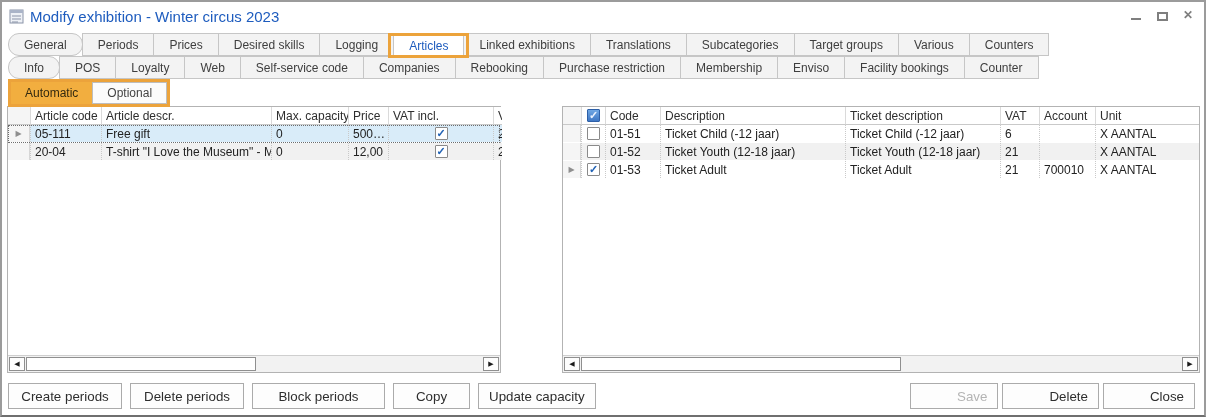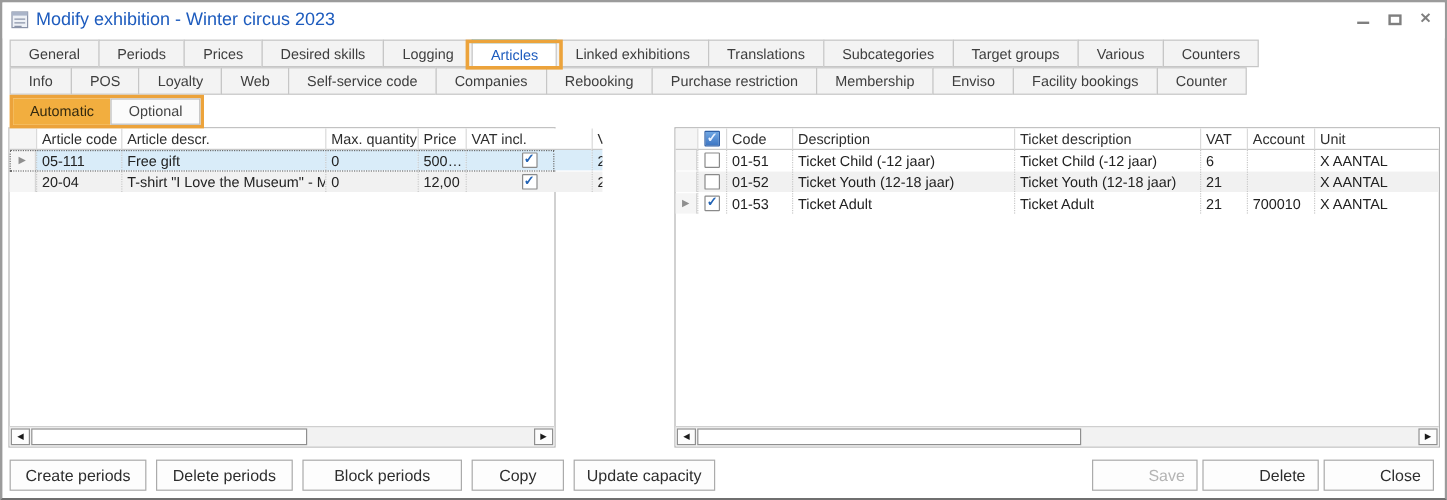--- a/index.html
+++ b/index.html
@@ -19,38 +19,38 @@
   .wc-max i { display:block; width:11px; height:9px; border:2px solid #7f7f7f; margin-top:2px; }
   .wc-close { font-weight:bold; }
 
   
   .tabrow { position:absolute; left:6px; right:6px; display:flex; height:23px; }
   .tabrow1 { top:31px; }
   .tabrow2 { top:54px; }
   .tab { position:relative; display:flex; align-items:center; justify-content:center;
          padding:0 15px; background:#f3f3f3; border:1px solid #c6c6c6; margin-left:-1px;
          color:#3e3e3e; white-space:nowrap; cursor:default; flex:0 0 auto; }
-  .tab:first-child { margin-left:0; }
+  .tab:first-child { margin-left:0;border-radius:11px; }
   .tab.sel { background:#fff; border-top:3px solid #009AE8; border-bottom-color:#fff;
              color:#1E5CBE; z-index:4; }
   .tab.hl { z-index:6; }
   .tab.hl::after { content:""; position:absolute; left:-6px; right:-6px; top:-3px; bottom:-3px;
                    border:3px solid #ECA33B; pointer-events:none; }
 
   
   .subtabs { position:absolute; left:6px; top:77px; display:inline-flex;
              border:3px solid #ECA33B; background:#fff; z-index:5; }
   .subtab { display:flex; align-items:center; justify-content:center; height:22px;
             padding:0 14px; white-space:nowrap; cursor:default; }
   .subtab.active { background:#F2AE3F; color:#33290f; }
   .subtab.idle { background:#fbfbfb; border:1px solid #bdbdbd; color:#444; }
 
   
   .grid { position:absolute; top:104px; height:267px; border:1px solid #b3b3b3; background:#fff; }
-  .grid-left  { left:5px;  width:456px; }
+  .grid-left  { left:5px;  width:494px; }
   .grid-right { left:560px; width:638px; }
   .ghead, .grow-r { display:grid; height:18px; align-items:stretch; }
   .grid-left  .ghead, .grid-left  .grow-r { grid-template-columns:22px 71px 170px 77px 40px 105px 1fr; }
   .grid-right .ghead, .grid-right .grow-r { grid-template-columns:18px 24px 55px 185px 155px 39px 56px 1fr; }
   .hcell { display:flex; align-items:center; padding:0 4px; border-left:1px solid #dadada;
            border-bottom:1px solid #c9c9c9; background:#fff; color:#2e2e2e; white-space:nowrap; overflow:hidden; }
   .hcell:first-child { border-left:none; background:#f5f5f5; }
   .cell { display:flex; align-items:center; padding:0 4px; border-left:1px dotted #c9c9c9;
           white-space:nowrap; overflow:hidden; color:#222; }
   .selcol { border-left:none; background:#f5f5f5; border-right:1px solid #d6d6d6;
@@ -148,21 +148,21 @@
   <div class="subtabs">
     <div class="subtab active">Automatic</div>
     <div class="subtab idle">Optional</div>
   </div>
 
   <div class="grid grid-left">
     <div class="ghead">
       <div class="hcell"></div>
       <div class="hcell">Article code</div>
       <div class="hcell">Article descr.</div>
-      <div class="hcell">Max. quantity</div>
+      <div class="hcell">Max. capacity</div>
       <div class="hcell">Price</div>
       <div class="hcell">VAT incl.</div>
       <div class="hcell">VAT%</div>
     </div>
     <div class="grow-r selrow">
       <div class="cell selcol">
         <span class="cur-arrow">▶</span>
       </div>
       <div class="cell">05-111</div>
       <div class="cell">Free gift</div>

